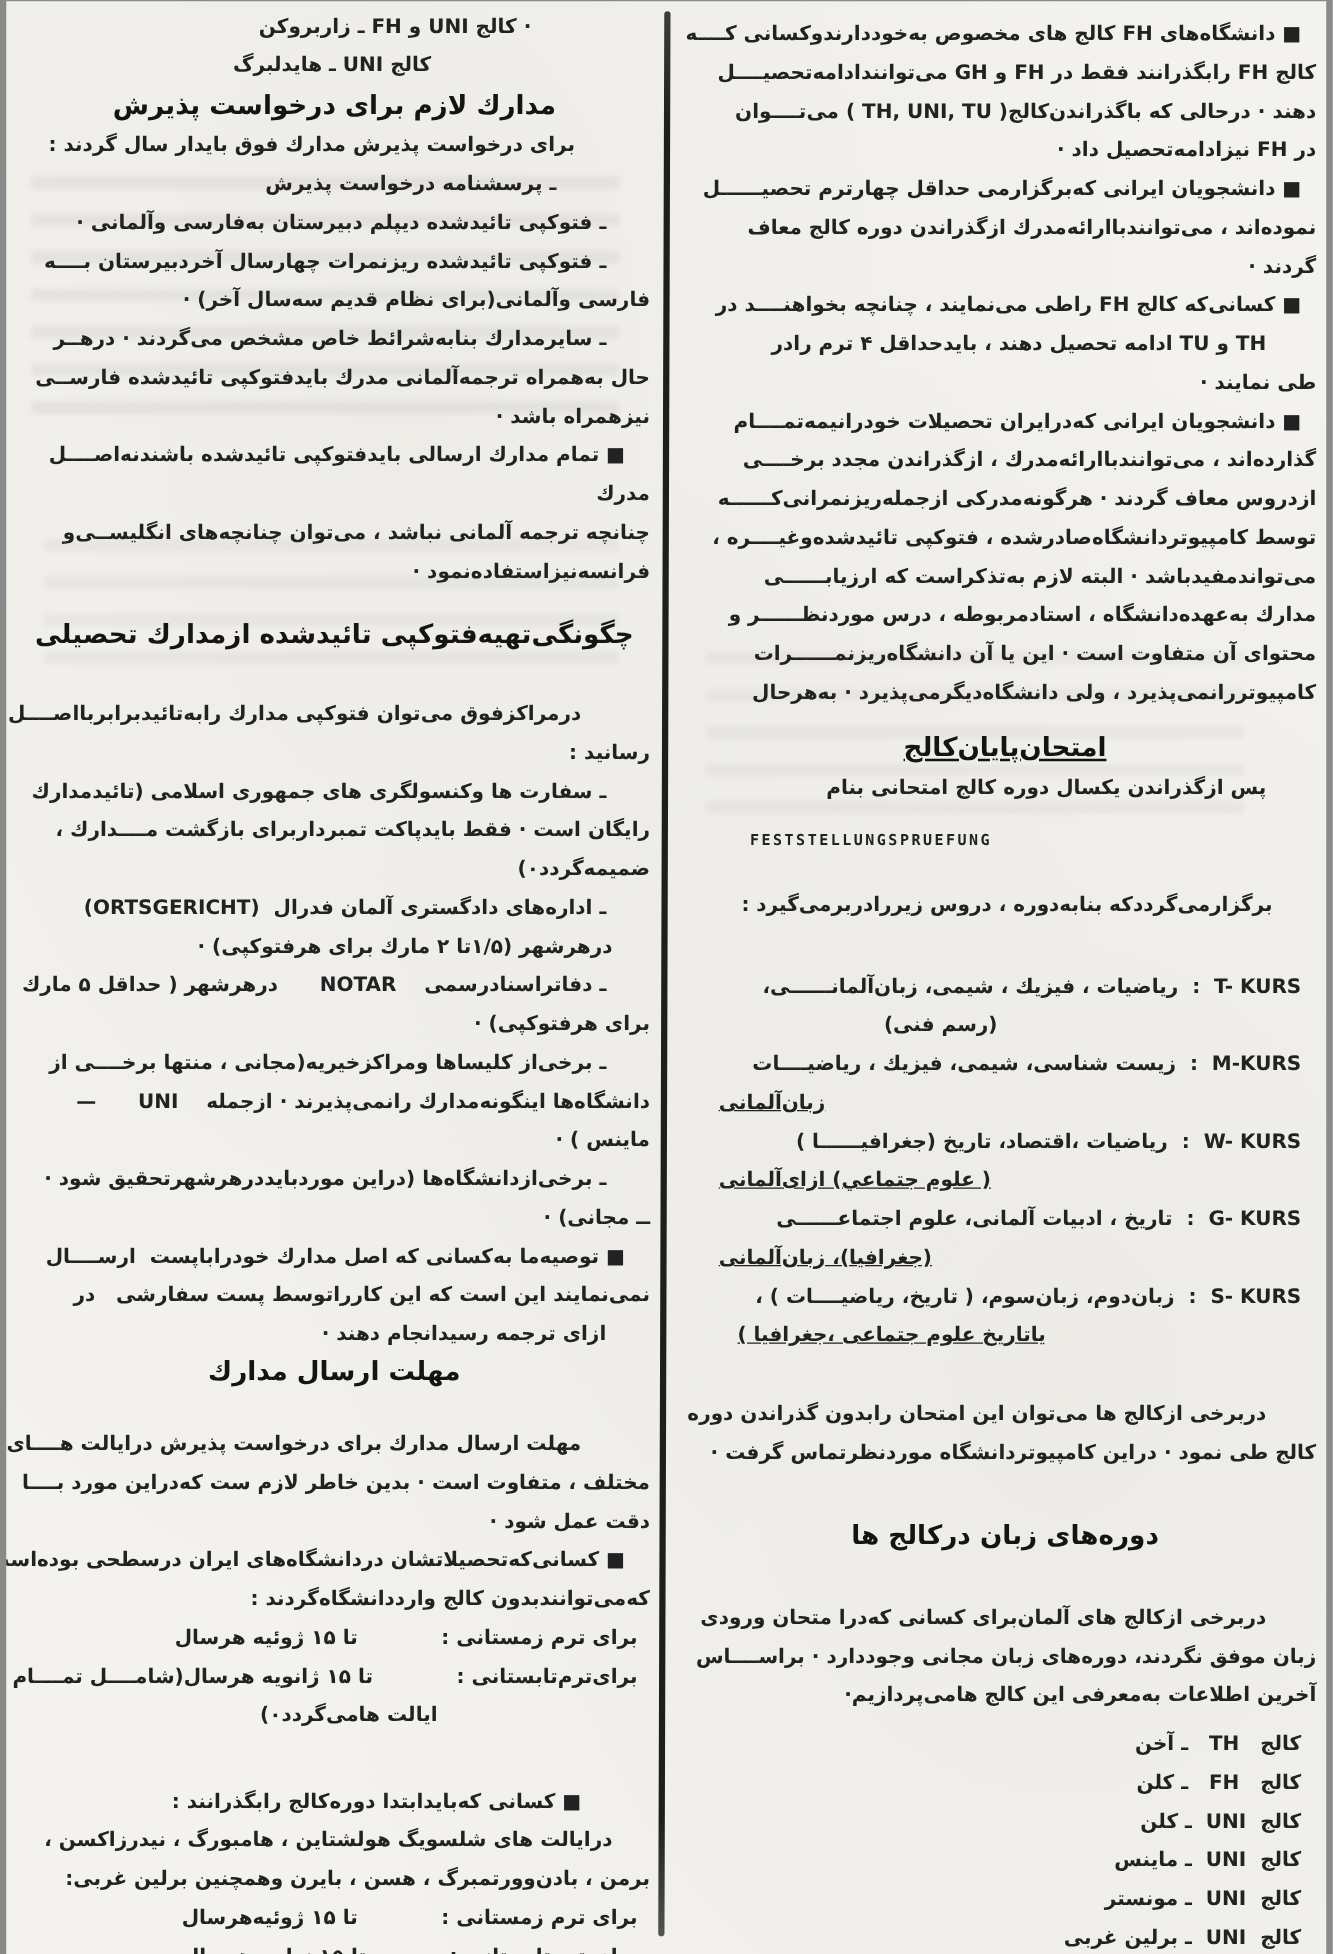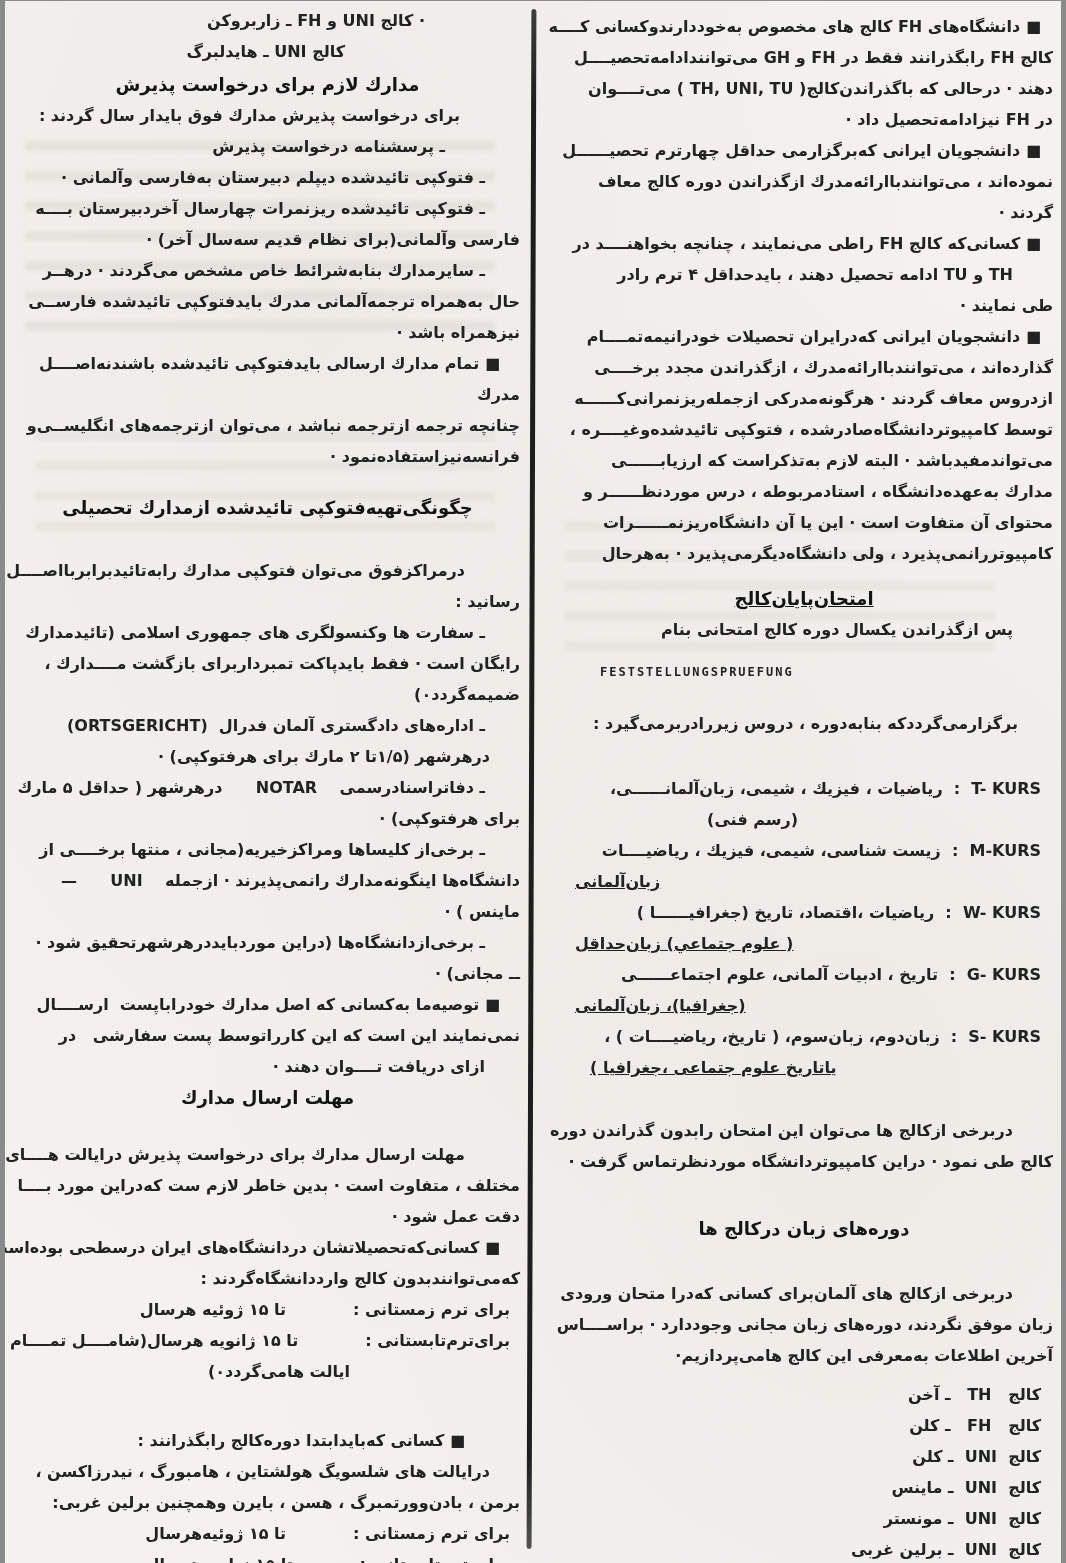--- a/index.html
+++ b/index.html
@@ -28,21 +28,21 @@
   .ln{
     direction:rtl;
     text-align:right;
     font-size:16px;
     line-height:31px;
     min-height:31px;
     font-weight:bold;
     white-space:nowrap;
     color:#222;
   }
-  .hd{text-align:center;font-size:18px;color:#141414;}
+  .hd{text-align:center;font-size:21px;color:#141414;}
   .lat{
     direction:ltr;text-align:left;
     font-family:"DejaVu Sans Mono", monospace;
     letter-spacing:2px;font-size:12px;
   }
   .tl{text-align:left;text-decoration:underline;}
   .ghost{
     position:absolute;
     opacity:0.07;
     filter:blur(2px);
@@ -68,40 +68,40 @@
       <div class="ln" style="padding-right: 60px;">برای درخواست پذیرش مدارك فوق بایدار سال گردند :</div>
       <div class="ln" style="padding-right: 75px;">ـ پرسشنامه درخواست پذیرش</div>
       <div class="ln" style="padding-right: 35px;">ـ فتوکپی تائیدشده دیپلم دبیرستان به‌فارسی وآلمانی ·</div>
       <div class="ln" style="padding-right: 35px;">ـ فتوکپی تائیدشده ریزنمرات چهارسال آخردبیرستان بــــه</div>
       <div class="ln">فارسی وآلمانی(برای نظام قدیم سه‌سال آخر) ·</div>
       <div class="ln" style="padding-right: 35px;">ـ سایرمدارك بنابه‌شرائط خاص مشخص می‌گردند ·  درهــر</div>
       <div class="ln">حال به‌همراه ترجمه‌آلمانی مدرك بایدفتوکپی تائیدشده فارســی</div>
       <div class="ln">نیزهمراه باشد ·</div>
       <div class="ln" style="padding-right: 20px;">■ تمام مدارك ارسالی بایدفتوکپی تائیدشده باشندنه‌اصــــل</div>
       <div class="ln">مدرك</div>
-      <div class="ln">چنانچه ترجمه ازترجمه نباشد ، می‌توان ازترجمه‌های انگلیســی‌و</div>
+      <div class="ln">چنانچه ترجمه آلمانی نباشد ، می‌توان چنانچه‌های انگلیســی‌و</div>
       <div class="ln">فرانسه‌نیزاستفاده‌نمود ·</div>
       <div class="ln hd" style="margin-top: 20px;">چگونگی‌تهیه‌فتوکپی تائیدشده ازمدارك تحصیلی</div>
       <div class="ln" style="margin-top: 32px; padding-right: 55px;">درمراکزفوق می‌توان فتوکپی مدارك رابه‌تائیدبرابربااصــــل</div>
       <div class="ln">رسانید :</div>
       <div class="ln" style="padding-right: 35px;">ـ سفارت ها وکنسولگری های جمهوری اسلامی  (تائیدمدارك</div>
       <div class="ln">رایگان است ·  فقط بایدپاکت تمبرداربرای بازگشت مــــدارك ،</div>
       <div class="ln">ضمیمه‌گردد۰)</div>
       <div class="ln" style="padding-right: 35px;">ـ اداره‌های دادگستری آلمان فدرال&nbsp;&nbsp;(ORTSGERICHT)</div>
       <div class="ln" style="padding-right: 30px;">درهرشهر (۱/۵تا  ۲  مارك برای هرفتوکپی) ·</div>
       <div class="ln" style="padding-right: 35px;">ـ دفاتراسنادرسمی&nbsp;&nbsp;&nbsp;&nbsp;NOTAR&nbsp;&nbsp;&nbsp;&nbsp;&nbsp;&nbsp;درهرشهر ( حداقل ۵ مارك</div>
       <div class="ln">برای هرفتوکپی) ·</div>
       <div class="ln" style="padding-right: 35px;">ـ برخی‌از کلیساها ومراکزخیریه(مجانی ، منتها برخــــی از</div>
       <div class="ln">دانشگاه‌ها اینگونه‌مدارك رانمی‌پذیرند ·  ازجمله&nbsp;&nbsp;&nbsp;&nbsp;UNI&nbsp;&nbsp;&nbsp;&nbsp;&nbsp;&nbsp;—</div>
       <div class="ln">ماینس ) ·</div>
       <div class="ln" style="padding-right: 35px;">ـ برخی‌ازدانشگاه‌ها (دراین موردبایددرهرشهرتحقیق شود ·</div>
       <div class="ln">ــ مجانی) ·</div>
       <div class="ln" style="padding-right: 20px;">■ توصیه‌ما به‌کسانی که اصل مدارك خودراباپست&nbsp;&nbsp;ارســــال</div>
       <div class="ln">نمی‌نمایند این است که این کارراتوسط پست سفارشی&nbsp;&nbsp;&nbsp;در</div>
-      <div class="ln" style="padding-right: 35px;">ازای دریافت تــــوان دهند ·</div>
+      <div class="ln" style="padding-right: 35px;">ازای ترجمه رسیدانجام دهند ·</div>
       <div class="ln hd">مهلت ارسال مدارك</div>
       <div class="ln" style="margin-top: 26px; padding-right: 55px;">مهلت ارسال مدارك برای درخواست پذیرش درایالت هــــای</div>
       <div class="ln">مختلف ،  متفاوت است ·   بدین خاطر لازم ست که‌دراین مورد بــــا</div>
       <div class="ln">دقت عمل شود ·</div>
       <div class="ln" style="padding-right: 20px;">■ کسانی‌که‌تحصیلاتشان دردانشگاه‌های ایران درسطحی بوده‌است</div>
       <div class="ln">که‌می‌توانندبدون کالج وارددانشگاه‌گردند :</div>
       <div class="ln" style="padding-right: 10px;">برای ترم زمستانی :&nbsp;&nbsp;&nbsp;&nbsp;&nbsp;&nbsp;&nbsp;&nbsp;&nbsp;&nbsp;&nbsp;&nbsp;تا ۱۵ ژوئیه هرسال</div>
       <div class="ln" style="padding-right: 10px;">برای‌ترم‌تابستانی :&nbsp;&nbsp;&nbsp;&nbsp;&nbsp;&nbsp;&nbsp;&nbsp;&nbsp;&nbsp;&nbsp;&nbsp;تا ۱۵ ژانویه هرسال(شامــــل تمــــام</div>
       <div class="ln" style="padding-right: 170px;">ایالت هامی‌گردد۰)</div>
       <div class="ln" style="margin-top: 38px; padding-right: 55px;">■ کسانی که‌بایدابتدا دوره‌کالج رابگذرانند :</div>
@@ -131,21 +131,21 @@
       <div class="ln">کامپیوتررانمی‌پذیرد ،  ولی دانشگاه‌دیگرمی‌پذیرد ·    به‌هرحال</div>
       <div class="ln hd" style="margin-top: 14px; text-decoration: underline;">امتحان‌پایان‌کالج</div>
       <div class="ln" style="padding-right: 40px;">پس ازگذراندن یکسال دوره کالج امتحانی بنام</div>
       <div class="ln lat" style="margin-top: 12px; padding-left: 45px;">FESTSTELLUNGSPRUEFUNG</div>
       <div class="ln" style="margin-top: 20px; padding-right: 35px;">برگزارمی‌گرددکه بنابه‌دوره ،  دروس زیررادربرمی‌گیرد :</div>
       <div class="ln" style="margin-top: 34px; padding-right: 12px;">T- KURS&nbsp;&nbsp;:&nbsp;&nbsp;ریاضیات ، فیزیك ، شیمی، زبان‌آلمانــــــی،</div>
       <div class="ln" style="padding-right: 255px;">(رسم فنی)</div>
       <div class="ln" style="padding-right: 12px;">M-KURS&nbsp;&nbsp;:&nbsp;&nbsp;زیست شناسی، شیمی، فیزیك ، ریاضیــــات</div>
       <div class="ln tl" style="padding-left: 20px;">زبان‌آلمانی</div>
       <div class="ln" style="padding-right: 12px;">W- KURS&nbsp;&nbsp;:&nbsp;&nbsp;ریاضیات ،اقتصاد، تاریخ (جغرافیــــــا  )</div>
-      <div class="ln tl" style="padding-left: 20px;">( علوم جتماعي) زبان‌حداقل</div>
+      <div class="ln tl" style="padding-left: 20px;">( علوم جتماعي) ازای‌آلمانی</div>
       <div class="ln" style="padding-right: 12px;">G- KURS&nbsp;&nbsp;:&nbsp;&nbsp;تاریخ ، ادبیات آلمانی، علوم اجتماعــــــی</div>
       <div class="ln tl" style="padding-left: 20px;">(جغرافیا)، زبان‌آلمانی</div>
       <div class="ln" style="padding-right: 12px;">S- KURS&nbsp;&nbsp;:&nbsp;&nbsp;زبان‌دوم، زبان‌سوم، ( تاریخ، ریاضیــــات ) ،</div>
       <div class="ln tl" style="padding-left: 35px;">یاتاریخ علوم جتماعی ،جغرافیا )</div>
       <div class="ln" style="margin-top: 32px; padding-right: 40px;">دربرخی ازکالج ها می‌توان این امتحان رابدون گذراندن  دوره</div>
       <div class="ln">کالج طی نمود ·     دراین کامپیوتردانشگاه موردنظرتماس گرفت   ·</div>
       <div class="ln hd" style="margin-top: 36px;">دوره‌های زبان درکالج ها</div>
       <div class="ln" style="margin-top: 34px; padding-right: 40px;">دربرخی ازکالج های آلمان‌برای کسانی که‌درا متحان ورودی</div>
       <div class="ln">زبان موفق نگردند، دوره‌های زبان مجانی وجوددارد ·  براســــاس</div>
       <div class="ln">آخرین اطلاعات به‌معرفی این کالج هامی‌پردازیم·</div>

